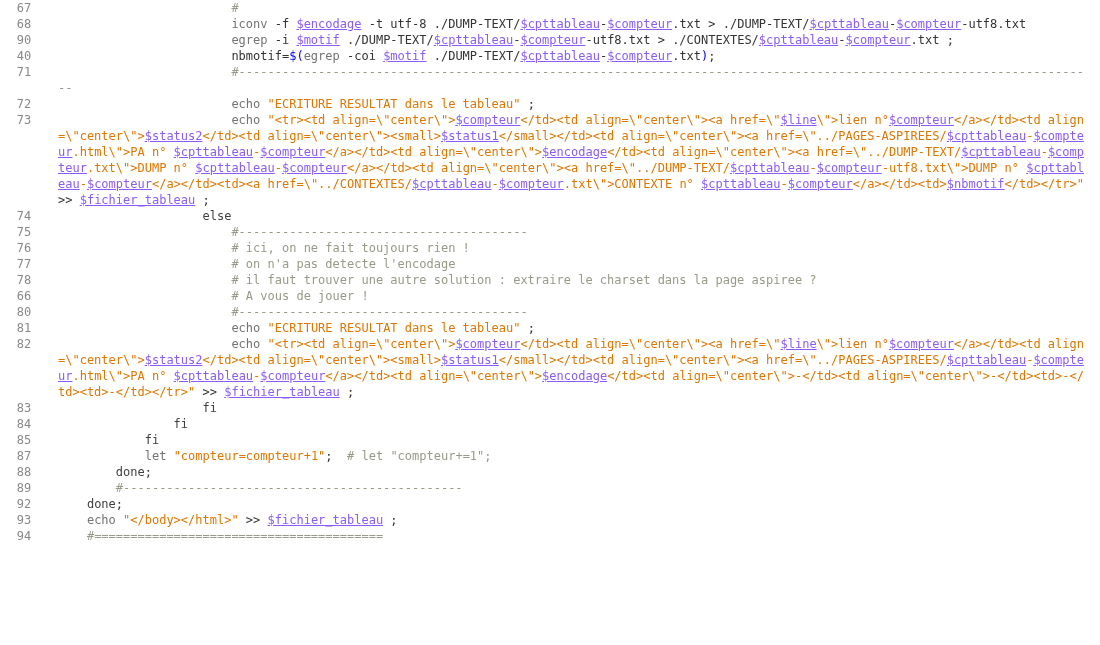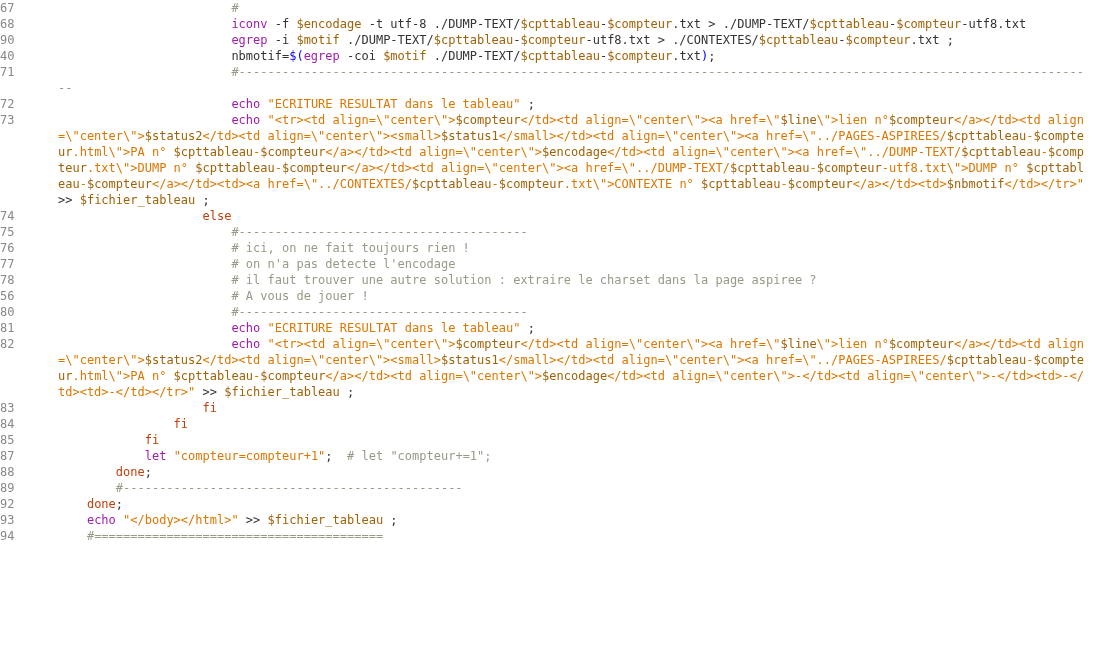--- a/index.html
+++ b/index.html
@@ -13,37 +13,37 @@
     overflow-x: auto;
     white-space: nowrap;
   }
   .row {
     display: flex;
     align-items: flex-start;
   }
   .gutter {
     width: 48px;
     min-width: 48px;
-    text-align: left;
+    text-align: center;
     padding-right: 10px;
     color: #888888;
     user-select: none;
   }
   .code {
     white-space: pre-wrap;
     word-break: break-all;
     flex: 1;
     padding-right: 10px;
   }
   .k { color: #0000FF; }     
-  .cmd { color: #a21caf; }    
-  .var { color: #a16207; }   
+  .cmd { color: #737373; }    
+  .var { color: #8b5cf6; text-decoration: underline; }   
   .str { color: #dd7700; }   
   .cmt { color: #999988; font-style: normal; }
-  .kw { color: #c2410c; }
+  .kw { color: #404040; }
   .txt { color: #333333; }   
 </style>
 </head>
 <body>
 
 <div id="editor">
     <div class="row">
       <div class="gutter">67</div>
       <div class="code"><span class="txt">                        </span><span class="cmt">#</span></div>
     </div>
@@ -85,21 +85,21 @@
     </div>
     <div class="row">
       <div class="gutter">77</div>
       <div class="code"><span class="txt">                        </span><span class="cmt"># on n'a pas detecte l'encodage</span></div>
     </div>
     <div class="row">
       <div class="gutter">78</div>
       <div class="code"><span class="txt">                        </span><span class="cmt"># il faut trouver une autre solution : extraire le charset dans la page aspiree ?</span></div>
     </div>
     <div class="row">
-      <div class="gutter">56</div>
+      <div class="gutter">66</div>
       <div class="code"><span class="txt">                        </span><span class="cmt"># A vous de jouer !</span></div>
     </div>
     <div class="row">
       <div class="gutter">80</div>
       <div class="code"><span class="txt">                        </span><span class="cmt">#----------------------------------------</span></div>
     </div>
     <div class="row">
       <div class="gutter">81</div>
       <div class="code"><span class="txt">                        </span><span class="cmd">echo</span><span class="txt"> </span><span class="str">"ECRITURE RESULTAT dans le tableau"</span><span class="txt"> ;</span></div>
     </div>

